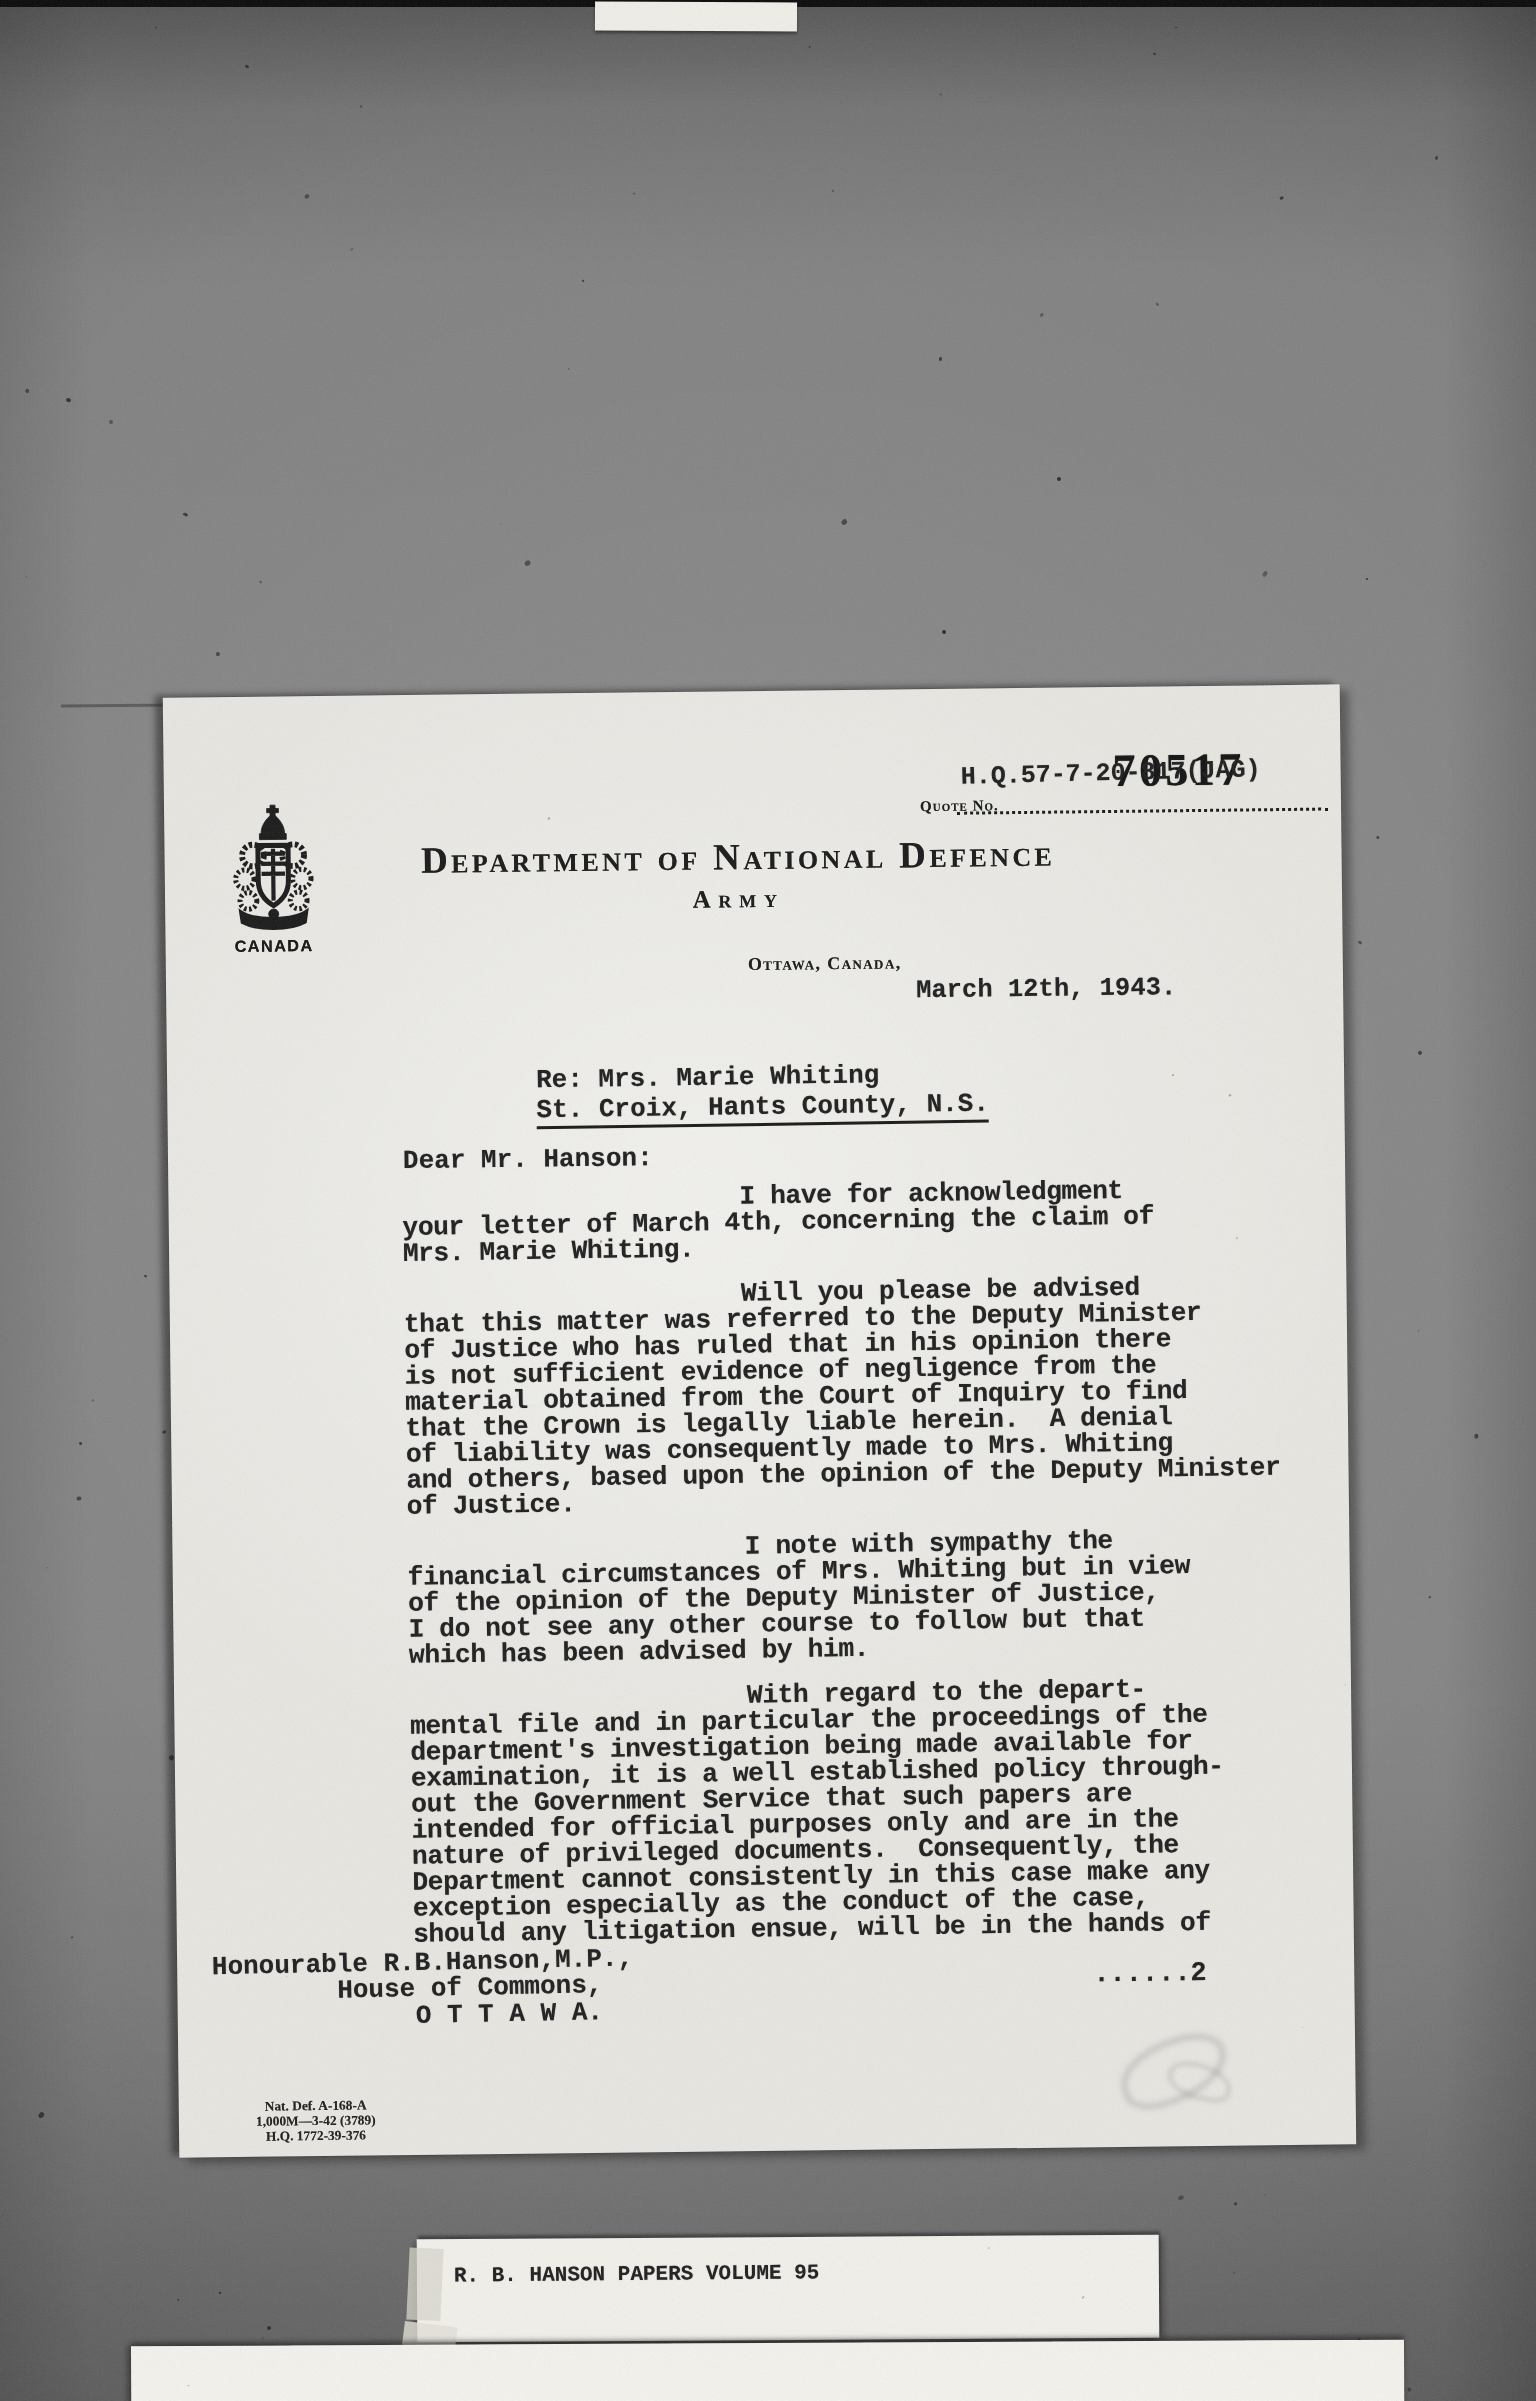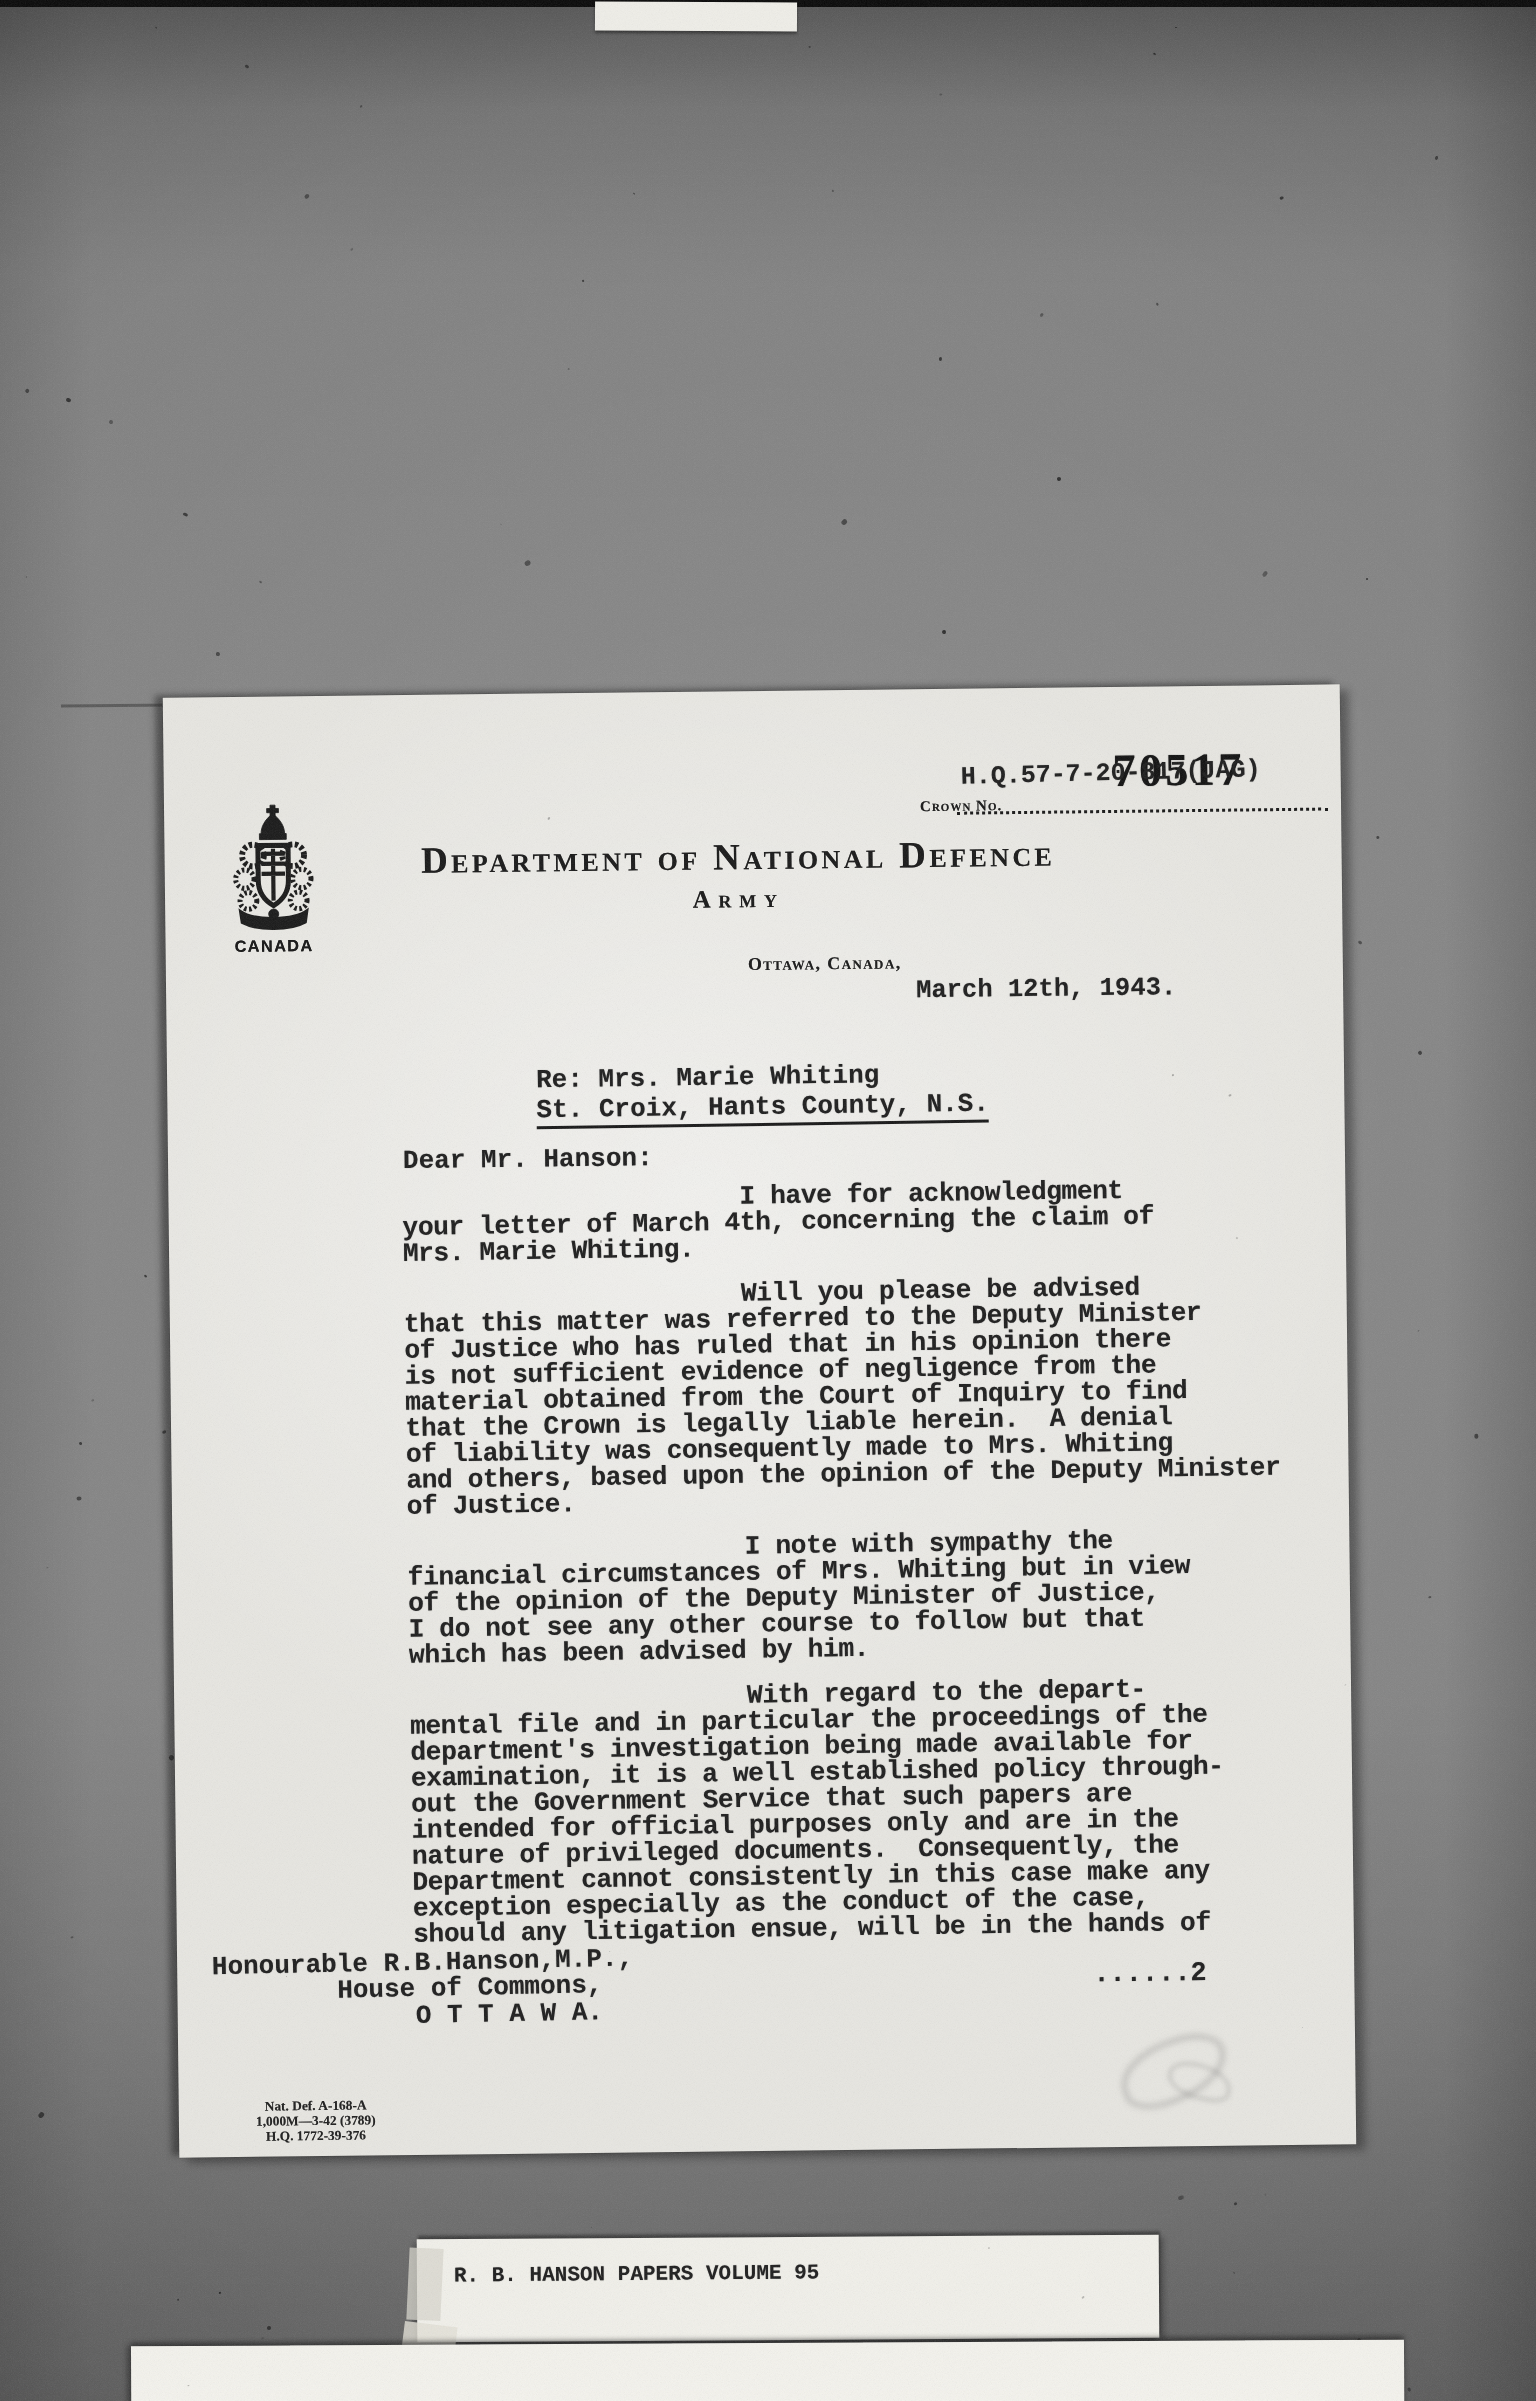--- a/index.html
+++ b/index.html
@@ -179,21 +179,21 @@
     </div>
   <div class="top-black-strip"></div>
   <div class="top-tab"></div>
   <div class="crease-line"></div>
 
   <div class="page">
 
     <div class="stamp-number">70517</div>
 
     <div class="quote-row">
-      <span class="quote-label ink-print">Crown No.</span>
+      <span class="quote-label ink-print">Quote No.</span>
       <span class="quote-dots"></span>
       <span class="quote-value typed">H.Q.57-7-20-817(JAG)</span>
     </div>
 
     <svg class="crest" viewBox="0 0 120 160">
       <g fill="#181818" stroke="#181818">
         <rect x="57" y="2" width="6" height="14"></rect>
         <rect x="53" y="6" width="14" height="5"></rect>
         <path d="M60 12 C50 20 46 28 46 36 L74 36 C74 28 70 20 60 12 Z"></path>
         <rect x="44" y="36" width="32" height="7"></rect>

